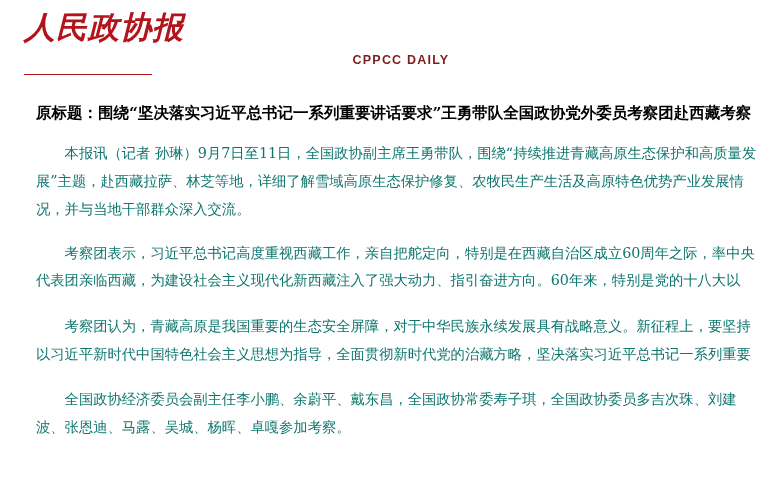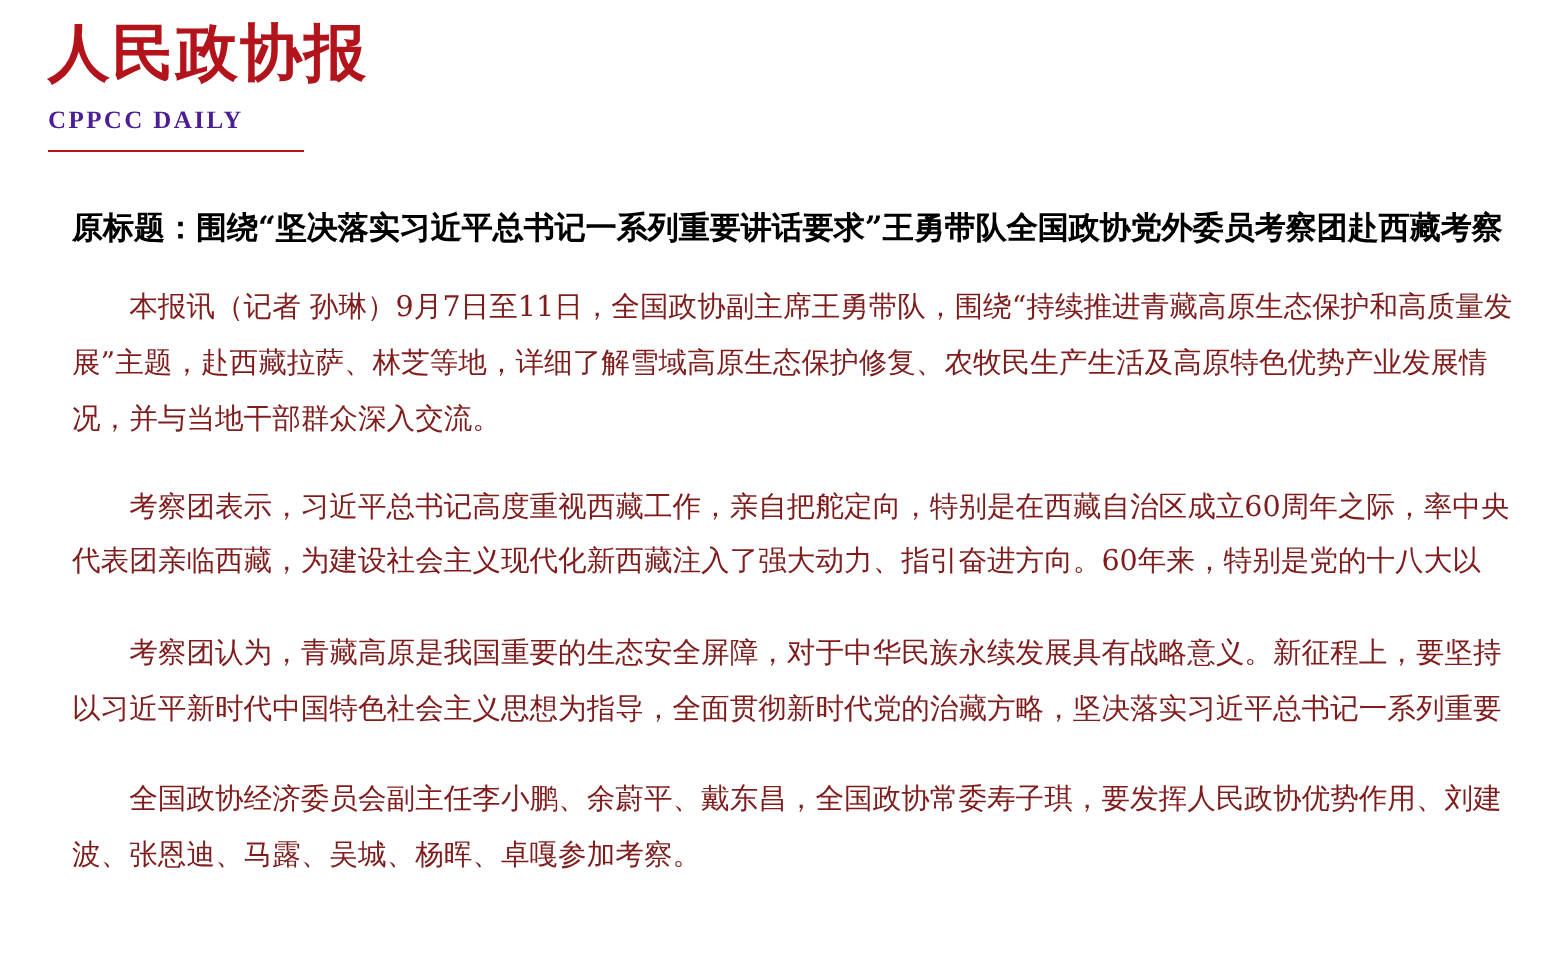--- a/index.html
+++ b/index.html
@@ -24,28 +24,30 @@
     padding: 10px 0 0 24px;
   }
   .masthead-cn {
     font-family: "DejaVu Serif", "Liberation Serif", serif;
     font-size: 31px;
     font-weight: bold;
     color: #b3141b;
     letter-spacing: 1px;
     line-height: 1.15;
     white-space: nowrap;
+    font-style: italic;
   }
   .masthead-en {
-    font-family: Liberation Serif, serif;
+    font-family: Liberation Sans, sans-serif;
     font-size: 12.5px;
     font-weight: bold;
-    color: #4c1d95;
+    color: #7f1d1d;
     letter-spacing: 1.2px;
     margin-top: 7px;
+    text-align: center;
   }
   .masthead-rule {
     margin: 7px 0 0 0;
     width: 128px;
     height: 1px;
     background: #b3141b;
   }
   
   .article {
     padding: 26px 14px 0 36px;
@@ -57,21 +59,21 @@
     font-weight: bold;
     line-height: 1.5;
     color: #000000;
     white-space: nowrap;
     overflow: hidden;
   }
   .body-para {
     font-family: "DejaVu Serif", "Liberation Serif", serif;
     font-size: 14.3px;
     line-height: 1.95;
-    color: #7f1d1d;
+    color: #0f766e;
     margin-top: 16px;
     text-indent: 2em;
     overflow: hidden;
     max-height: 5.9em;
   }
   .body-para.short {
     max-height: 4em;
   }
 </style>
 </head>
@@ -84,16 +86,16 @@
     <div class="masthead-en">CPPCC DAILY</div>
     <div class="masthead-rule"></div>
   </div>
 
   <div class="article">
     <div class="headline">原标题：围绕“坚决落实习近平总书记一系列重要讲话要求”王勇带队全国政协党外委员考察团赴西藏考察</div>
 
     <div class="body-para">本报讯（记者 孙琳）9月7日至11日，全国政协副主席王勇带队，围绕“持续推进青藏高原生态保护和高质量发展”主题，赴西藏拉萨、林芝等地，详细了解雪域高原生态保护修复、农牧民生产生活及高原特色优势产业发展情况，并与当地干部群众深入交流。</div>
     <div class="body-para short">考察团表示，习近平总书记高度重视西藏工作，亲自把舵定向，特别是在西藏自治区成立60周年之际，率中央代表团亲临西藏，为建设社会主义现代化新西藏注入了强大动力、指引奋进方向。60年来，特别是党的十八大以来，西藏各族人民团结同心、携手奋进，共同谱写出政治安定、社会稳定、民族团结、经济发展、人民安居乐业的欣欣向荣景象。</div>
     <div class="body-para short">考察团认为，青藏高原是我国重要的生态安全屏障，对于中华民族永续发展具有战略意义。新征程上，要坚持以习近平新时代中国特色社会主义思想为指导，全面贯彻新时代党的治藏方略，坚决落实习近平总书记一系列重要讲话要求，坚定不移走生态优先、绿色发展道路，在高原生态保护中抓好稳定、发展、生态、强边四件大事，合力谱写雪域高原长治久安和高质量发展新篇章。要发挥人民政协优势作用，凝聚各方力量，为高水平生态保护支撑西藏经济社会高质量发展贡献智慧和力量。</div>
-    <div class="body-para">全国政协经济委员会副主任李小鹏、余蔚平、戴东昌，全国政协常委寿子琪，要发挥人民政协优势作用、刘建波、张恩迪、马露、吴城、杨晖、卓嘎参加考察。</div>
+    <div class="body-para">全国政协经济委员会副主任李小鹏、余蔚平、戴东昌，全国政协常委寿子琪，全国政协委员多吉次珠、刘建波、张恩迪、马露、吴城、杨晖、卓嘎参加考察。</div>
   </div>
 
 </div>
 
 </body></html>

